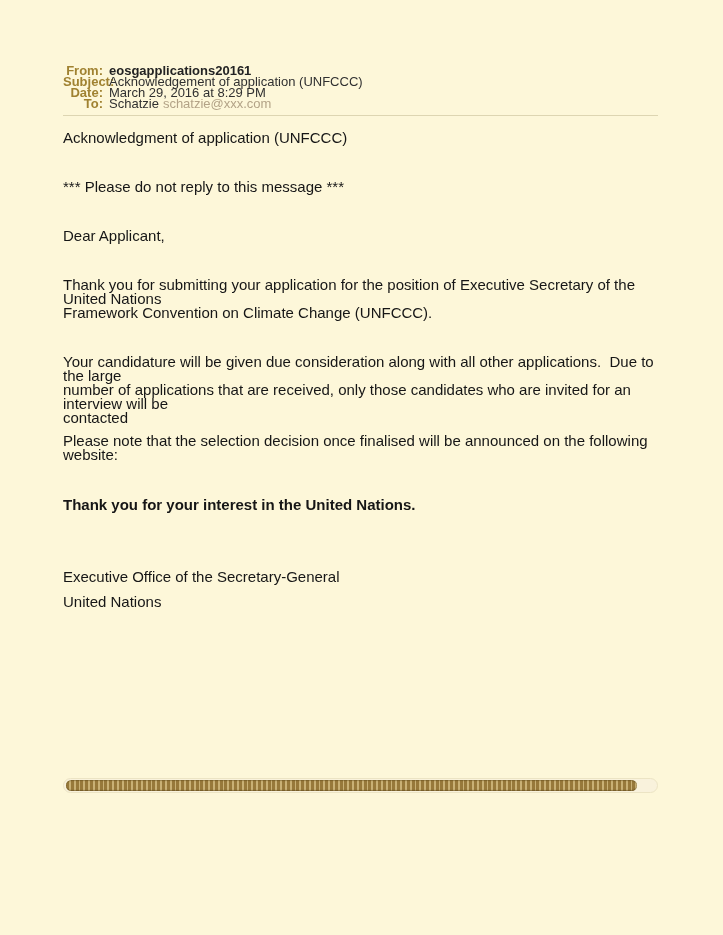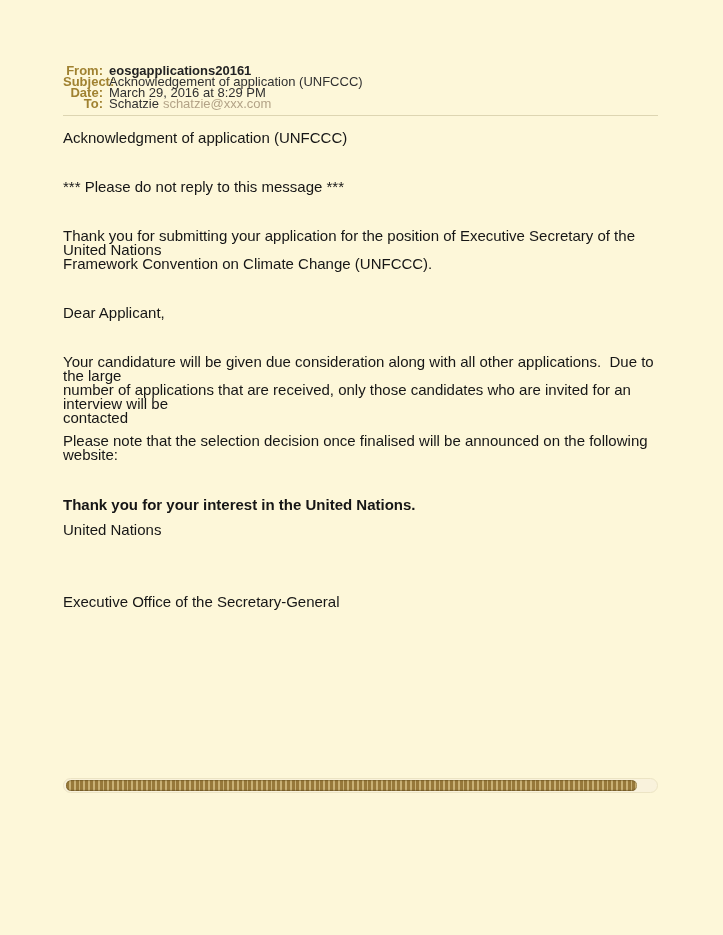--- a/index.html
+++ b/index.html
@@ -104,29 +104,29 @@
     <div class="header-row">
       <span class="header-label">To:</span>
       <span class="header-value">Schatzie</span>
       <span class="header-value to-email">schatzie@xxx.com</span>
     </div>
   </div>
 
   <div>
     <p class="p mt15">Acknowledgment of application (UNFCCC)</p>
     <p class="p mt35">*** Please do not reply to this message ***</p>
+    <p class="p mt35">Dear Applicant,</p>
     <p class="p mt35">Thank you for submitting your application for the position of Executive Secretary of the United Nations
 Framework Convention on Climate Change (UNFCCC).</p>
-    <p class="p mt35">Dear Applicant,</p>
     <p class="p mt35">Your candidature will be given due consideration along with all other applications.  Due to the large
 number of applications that are received, only those candidates who are invited for an interview will be
 contacted</p>
     <p class="p mt22">Please note that the selection decision once finalised will be announced on the following website:</p>
     <p class="p mt25">Thank you for your interest in the United Nations.</p>
+    <p class="p mt58">Executive Office of the Secretary-General</p>
     <p class="p mt11">United Nations</p>
-    <p class="p mt58">Executive Office of the Secretary-General</p>
   </div>
 
   <div class="scroll-track mt169">
     <div class="scroll-thumb"></div>
   </div>
 
 </div>
 
 </body></html>

